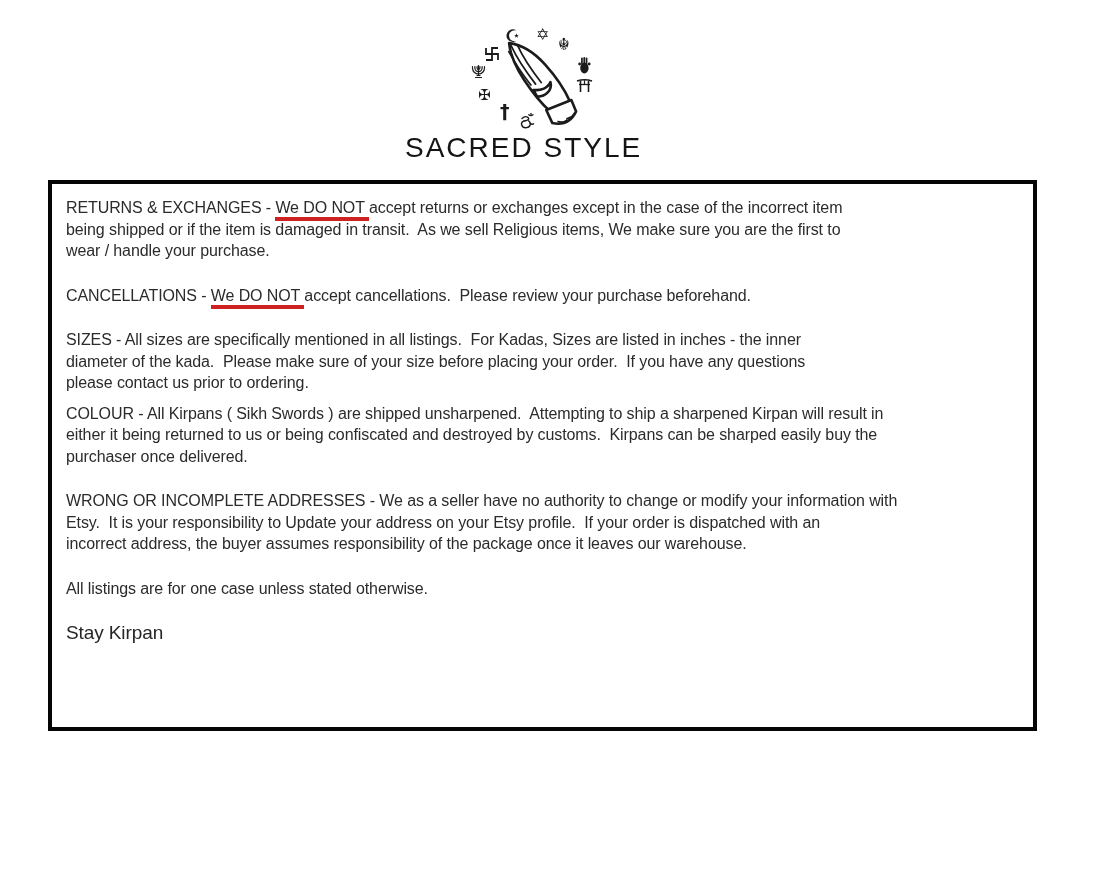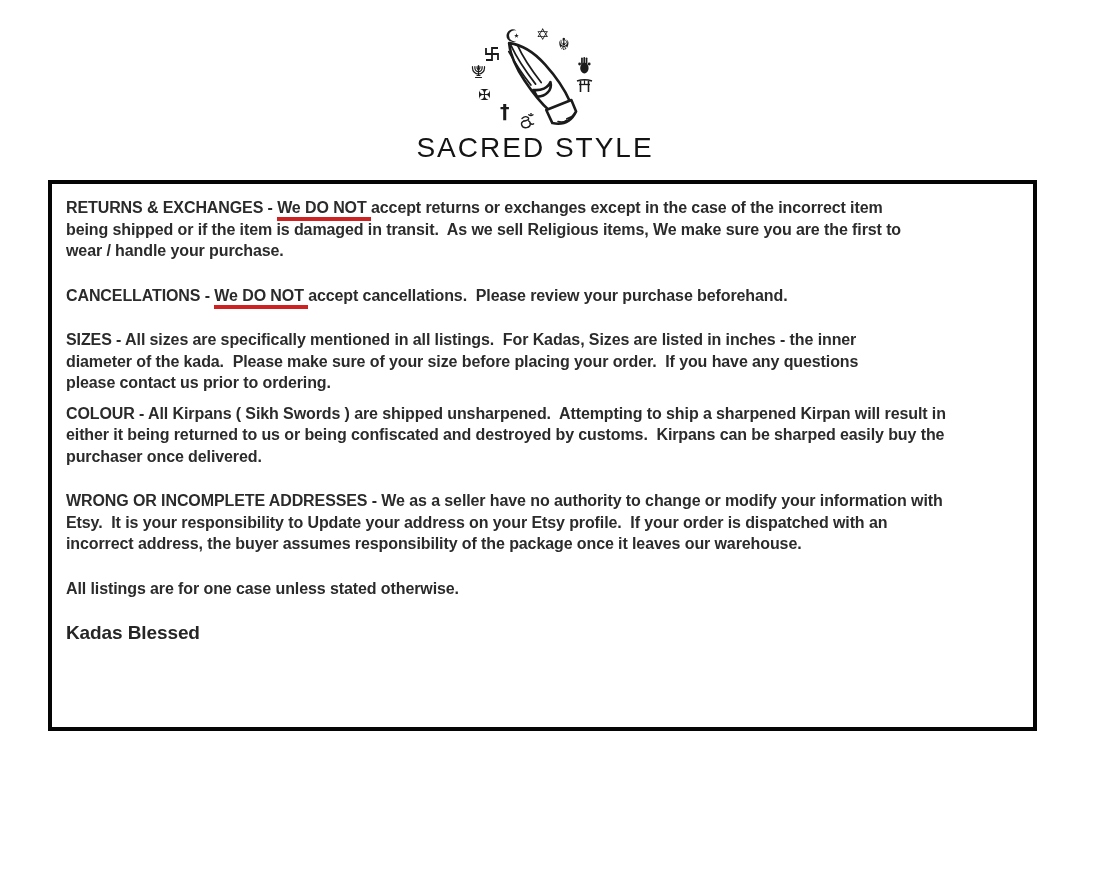--- a/index.html
+++ b/index.html
@@ -21,37 +21,37 @@
   .s-cross    { left:95px;  top:86px; font-size:19px; font-weight:bold; }
   .s-maltese  { left:73px;  top:72px; font-size:15px; }
   .s-swastika { left:79px;  top:30px; }
   .s-hamsa    { left:173px; top:41px; }
   .s-torii    { left:171px; top:62px; }
   .s-om       { left:114px; top:97px; }
   .s-menorah  { left:66px;  top:46px; }
   .hands { position:absolute; left:80px; top:14px; }
   .brand-name {
     position:absolute; left:0; top:116px; width:100%;
-    text-align:center;
+    text-align:left;
     font-size:28px; letter-spacing:2px; color:#141414;
     white-space:nowrap;
   }
 
   
   .policy-box {
     position:absolute; left:48px; top:180px;
     width:989px; height:551px;
     box-sizing:border-box;
     border:4px solid #050505;
     background:#ffffff;
     padding:13px 8px 0 14px;
   }
   .para {
     margin:0 0 23px;
-    font-weight:bold;
+    font-weight:normal;
     font-size:16px;
     line-height:21.5px;
     letter-spacing:-0.1px;
     color:#2b2b2b;
     white-space:pre-wrap;
   }
   .para.gap-lg { margin-bottom:9px; }
   .redline { border-bottom:4px solid #ce2121; padding-bottom:1px; }
   .stay { font-size:19px; margin-bottom:0; color:#262626; }
 
@@ -153,16 +153,16 @@
     <p class="para"><span>COLOUR</span><span> - </span><span>All Kirpans ( Sikh Swords ) are shipped unsharpened.  Attempting to ship a sharpened Kirpan will result in
 either it being returned to us or being confiscated and destroyed by customs.  Kirpans can be sharped easily buy the
 purchaser once delivered.</span></p>
 
     <p class="para"><span>WRONG OR INCOMPLETE ADDRESSES</span><span> - </span><span>We as a seller have no authority to change or modify your information with
 Etsy.  It is your responsibility to Update your address on your Etsy profile.  If your order is dispatched with an
 incorrect address, the buyer assumes responsibility of the package once it leaves our warehouse.</span></p>
 
     <p class="para"><span>All listings are for one case unless stated otherwise.</span></p>
 
-    <p class="para stay"><span>Kadas Blessed</span></p>
+    <p class="para stay"><span>Stay Kirpan</span></p>
   </div>
 
 </div>
 
 </body></html>

